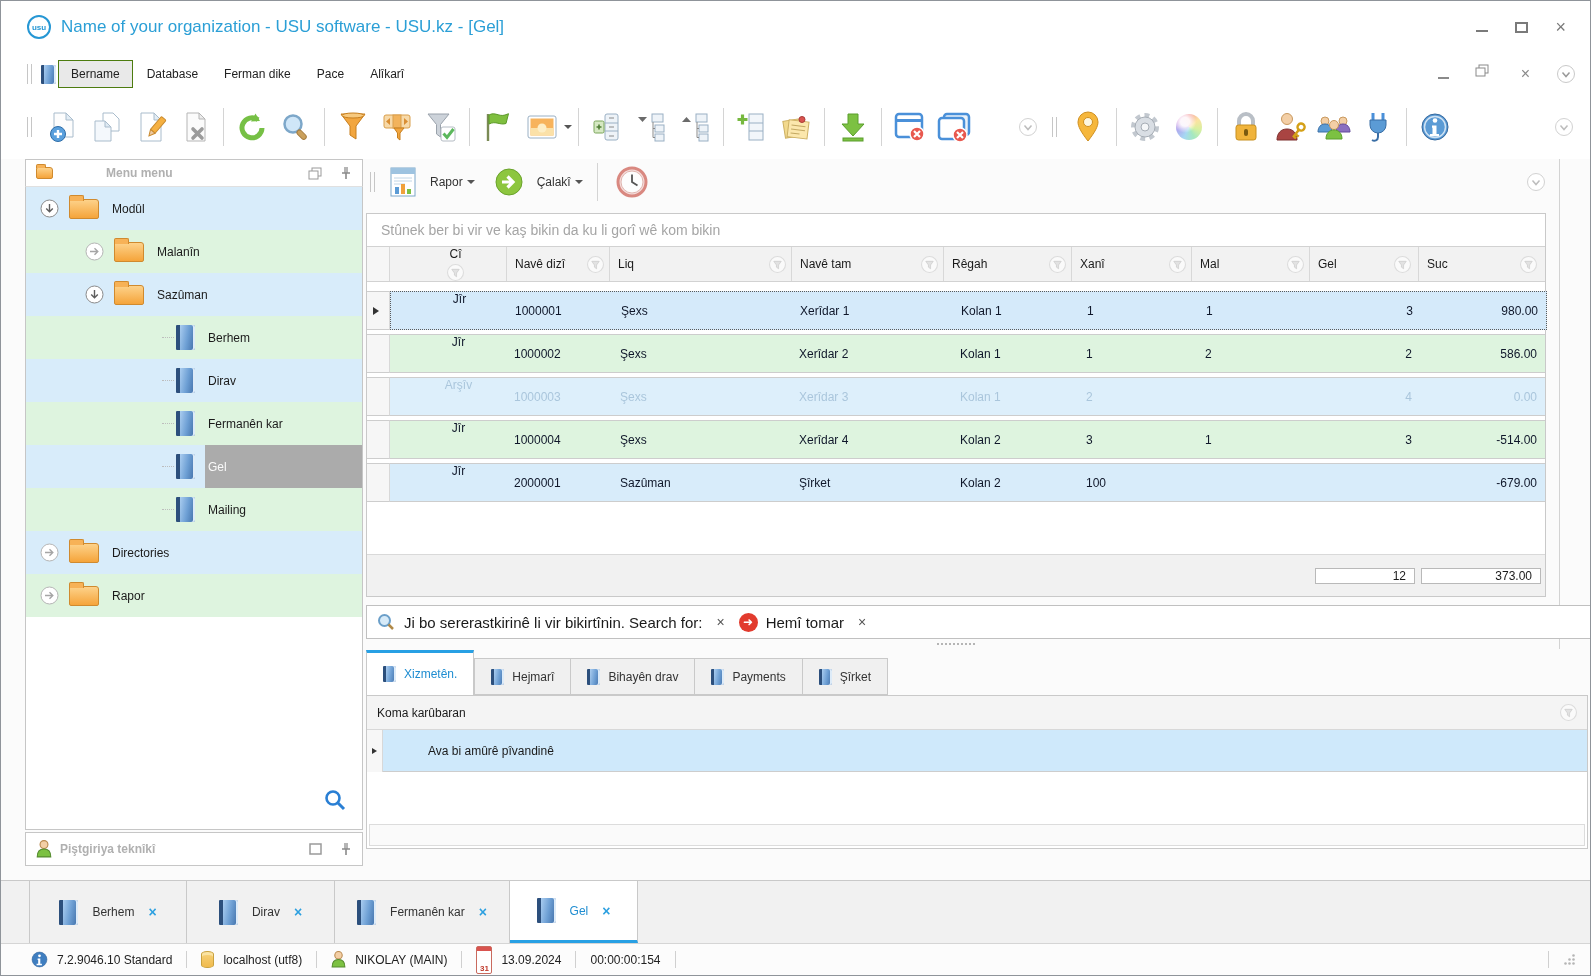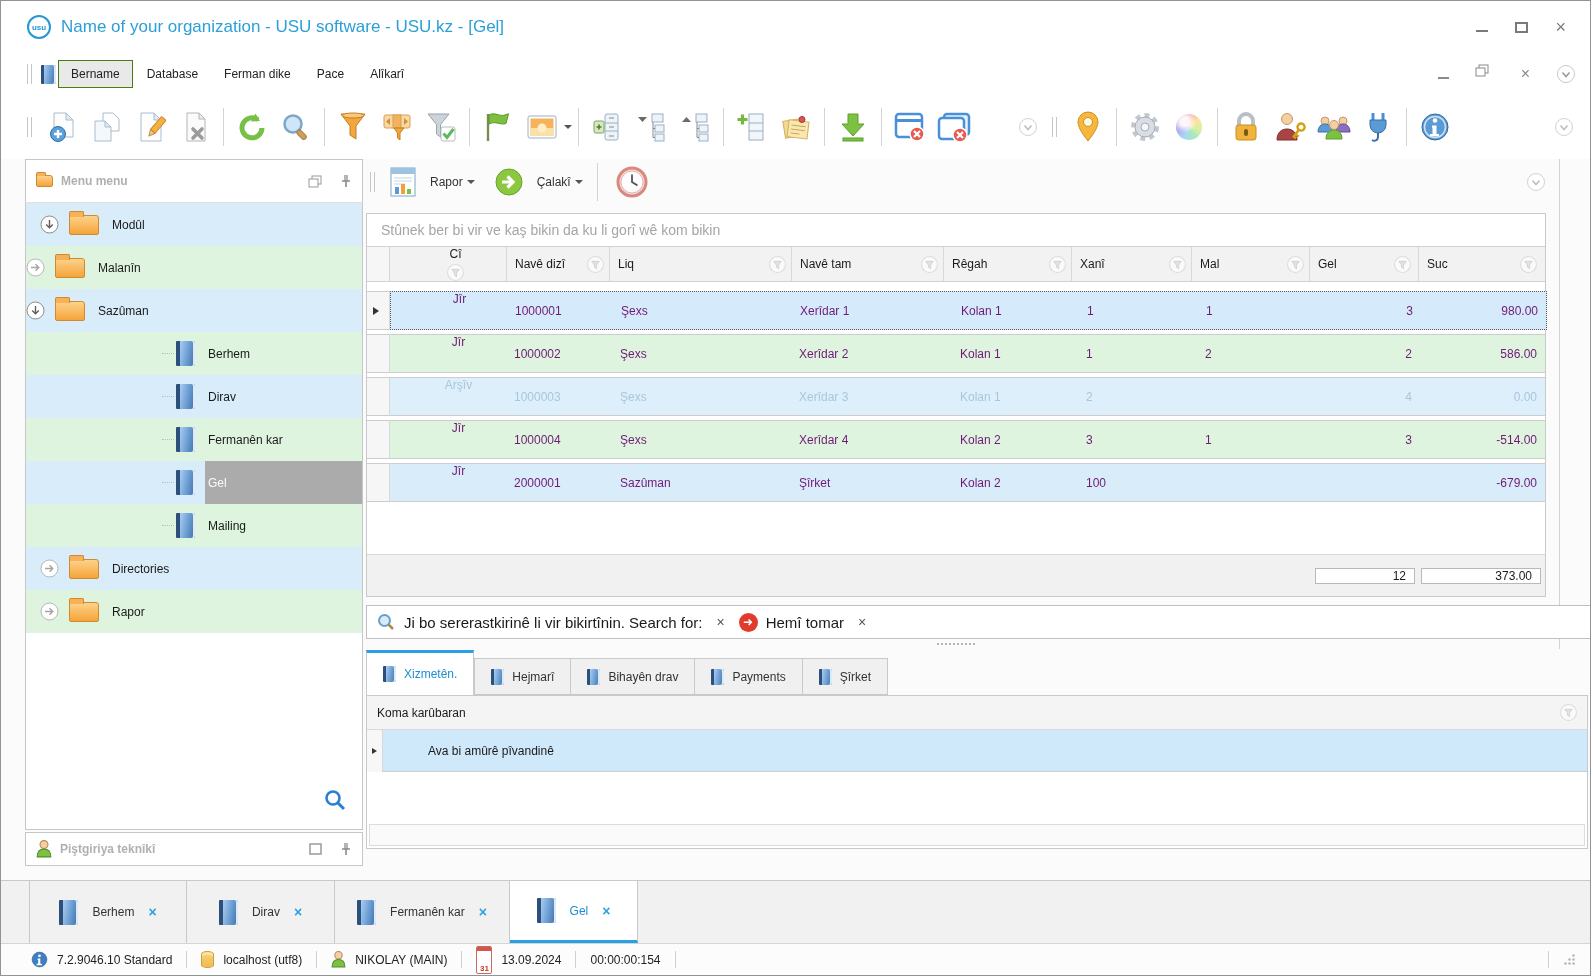--- a/index.html
+++ b/index.html
@@ -35,27 +35,27 @@
   .ball { width:26px; height:26px; border-radius:50%;
     background:radial-gradient(circle at 35% 30%, rgba(255,255,255,.9) 0 18%, rgba(255,255,255,0) 45%),
       conic-gradient(#f7a6a6,#fbe3a0,#d8f0a0,#a5e8c0,#a6d8f2,#b0a9ef,#eab0e3,#f7a6a6); }
 
   
   .content { flex:1; display:flex; background:#fbfbfb; overflow:hidden; }
 
   
   .sidebar { width:338px; margin-left:24px; display:flex; flex-direction:column; }
   .spanel { border:1px solid #c6c6c6; background:#fff; }
-  .side-head { height:44px; display:flex; align-items:center; padding:0 10px; border-bottom:1px solid #e0e0e0; }
+  .side-head { height:28px; display:flex; align-items:center; padding:0 10px; border-bottom:1px solid #e0e0e0;gap:45px; }
   .side-head .ttl { font-size:12px; font-weight:bold; color:#b0b0b0; margin-left:8px; }
   .hicons { margin-left:auto; display:flex; gap:18px; align-items:center; }
   .tree { flex:1; border:1px solid #c6c6c6; border-top:none; background:#fff; position:relative; overflow:hidden; }
   .trow { height:43px; display:flex; align-items:center; font-size:12px; color:#1a1a1a; }
   .trow.blue { background:#d8ecfa; } .trow.green { background:#def4df; }
-  .lv0 { padding-left:14px; } .lv1 { } .lv2 { padding-left:136px; }
+  .lv0 { padding-left:14px; } .lv1 { padding-left:59px; } .lv2 { padding-left:136px; }
   .fld { position:relative; width:30px; height:20px; flex:none; background:linear-gradient(180deg,#fdd28a,#f5a43a); border:1px solid #d08a2e; border-radius:2px 3px 2px 2px; margin-left:10px; }
   .fld::before { content:""; position:absolute; top:-5px; left:-1px; width:13px; height:5px; background:#f7b257; border:1px solid #d08a2e; border-bottom:none; border-radius:2px 2px 0 0; }
   .fld.sm { width:17px; height:12px; margin-left:0; }
   .fld.sm::before { width:8px; height:3px; top:-4px; }
   .tlbl { margin-left:13px; }
   .tsel { flex:1; align-self:stretch; display:flex; align-items:center; background:#ababab; color:#fafafa; margin-left:10px; padding-left:3px; }
   .stub { width:12px; border-top:1px dotted #bdbdbd; margin-right:2px; flex:none; }
   .side-search { position:absolute; right:16px; bottom:14px; }
   .side-foot { height:34px; display:flex; align-items:center; padding:0 10px; border:1px solid #c6c6c6; margin-top:2px; background:#fff; margin-bottom:14px; }
   .side-foot .ttl { font-size:12px; font-weight:bold; color:#b0b0b0; margin-left:8px; }
@@ -67,21 +67,21 @@
   .rlabel { font-size:12px; color:#333; margin:0 4px 0 8px; }
 
   
   .grid-panel { width:1180px; border:1px solid #c9c9c9; background:#fff; margin-top:8px; }
   .group-bar { height:32px; display:flex; align-items:center; padding-left:14px; font-size:14px; color:#a5a5a5; }
   .ghead { height:36px; display:flex; background:#f2f2f2; border-top:1px solid #d2d2d2; border-bottom:1px solid #d2d2d2; margin-bottom:9px; }
   .gh { display:flex; align-items:center; justify-content:space-between; padding:0 5px 0 8px; border-right:1px solid #d8d8d8; font-size:12px; color:#1a1a1a; }
   .gmark { width:23px; flex:none; border-right:1px solid #d8d8d8; background:#f6f6f6; display:flex; align-items:center; justify-content:center; }
   .grow { height:39px; display:flex; margin-bottom:4px; }
   .grow .gmark { border-top:1px solid #cdcdcd; border-bottom:1px solid #cdcdcd; }
-  .rowbody { flex:1; display:flex; border-top:1px solid #cdcdcd; border-bottom:1px solid #cdcdcd; font-size:12px; color:#701a75; }
+  .rowbody { flex:1; display:flex; border-top:1px solid #cdcdcd; border-bottom:1px solid #cdcdcd; font-size:12px; color:#0f172a; }
   .grow.blue .rowbody { background:#d8ecfa; } .grow.green .rowbody { background:#def4df; }
   .grow.sel .rowbody { border:1px dotted #5a5a5a; background:#d5eafa; }
   .grow.dim .rowbody { color:#aac6dc; background:#ddeffb; }
   .cell { display:flex; align-items:center; }
   .cc0{width:117px;padding-left:20px;flex-direction:column;} .cc1{width:103px;padding-left:7px;} .cc2{width:182px;padding-left:10px;}
   .cc3{width:152px;padding-left:7px;} .cc4{width:128px;padding-left:16px;} .cc5{width:120px;padding-left:14px;}
   .cc6{width:118px;padding-left:13px;} .cc7{width:109px;justify-content:flex-end;padding-right:7px;}
   .cc8{width:126px;justify-content:flex-end;padding-right:8px;}
   .arrow-r { width:0; height:0; border:4px solid transparent; border-left:6px solid #333; }
   .gfiller { height:48px; }

